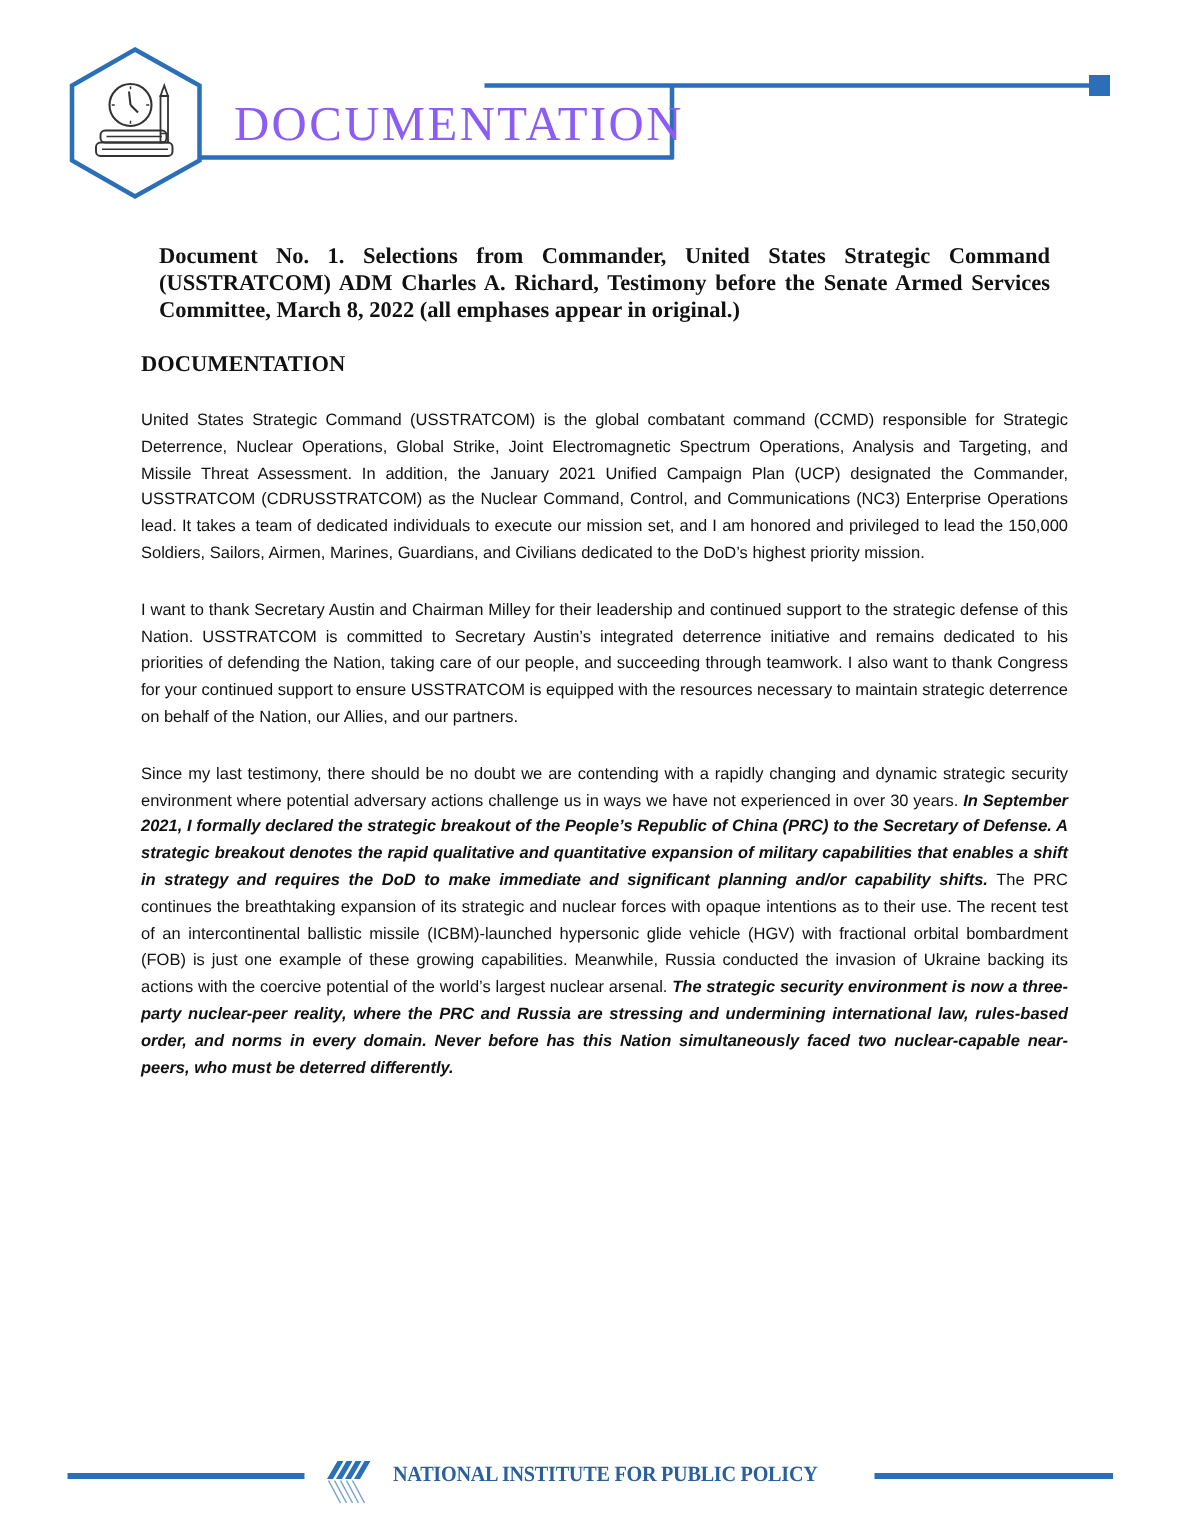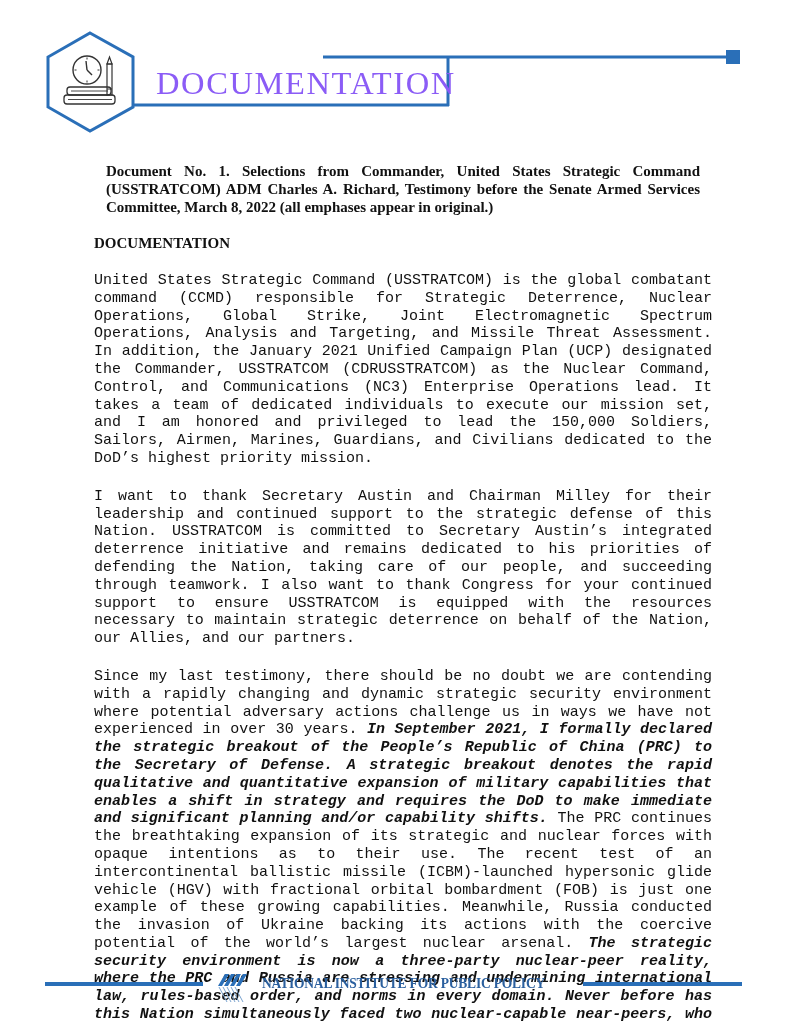--- a/index.html
+++ b/index.html
@@ -2,21 +2,21 @@
 <html><head>
 <meta charset="utf-8">
 <style>
   html, body { margin: 0; padding: 0; background: #ffffff; }
   body { width: 791px; height: 1024px; position: relative; overflow: hidden; font-family: "Liberation Serif", serif; color: #111; }
   .header-graphic { position: absolute; left: 0; top: 0; width: 791px; height: 140px; }
   .doc-title { position: absolute; left: 156px; top: 64px; font-family: "Liberation Serif", serif; font-size: 32.5px; letter-spacing: 1.6px; color: #8b5cf6; white-space: nowrap; line-height: 38px; }
   .content { position: absolute; left: 94px; top: 150px; width: 618px; }
   .doc-heading { font-family: "Liberation Serif", serif; font-weight: bold; font-size: 15px; line-height: 18px; text-align: justify; margin: 12px; }
   .section-title { font-family: "Liberation Serif", serif; font-weight: bold; font-size: 15px; line-height: 18px; margin: 18px 0 0 0; }
-  .para { font-family: Liberation Mono, monospace; font-size: 15px; line-height: 17.8px; text-align: justify; margin: 20px 0 0 0; }
+  .para { font-family: Liberation Sans, sans-serif; font-size: 11px; line-height: 17.8px; text-align: justify; margin: 20px 0 0 0; }
   .para.first { margin-top: 20px; }
   .emph { font-weight: bold; font-style: italic; }
   .footer { position: absolute; left: 0; top: 960px; width: 791px; height: 50px; }
   .footer-line { position: absolute; height: 4px; background: #2a6fb8; top: 22px; }
   .footer-line.left { left: 45px; width: 158px; }
   .footer-line.right { left: 583px; width: 159px; }
   .footer-logo { position: absolute; left: 216px; top: 10px; width: 36px; height: 36px; }
   .footer-text { position: absolute; left: 262px; top: 15px; font-family: "Liberation Serif", serif; font-weight: bold; font-size: 14.5px; color: #2a5f9e; white-space: nowrap; letter-spacing: -0.2px; transform: scaleX(0.93); transform-origin: left center; }
 </style>
 </head>

